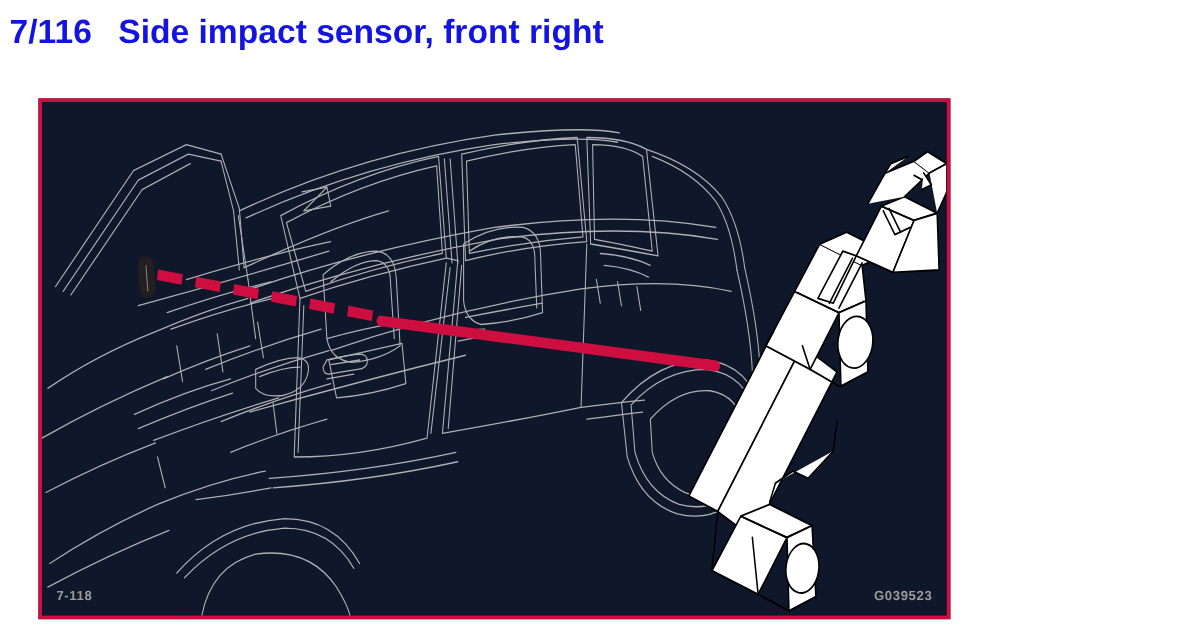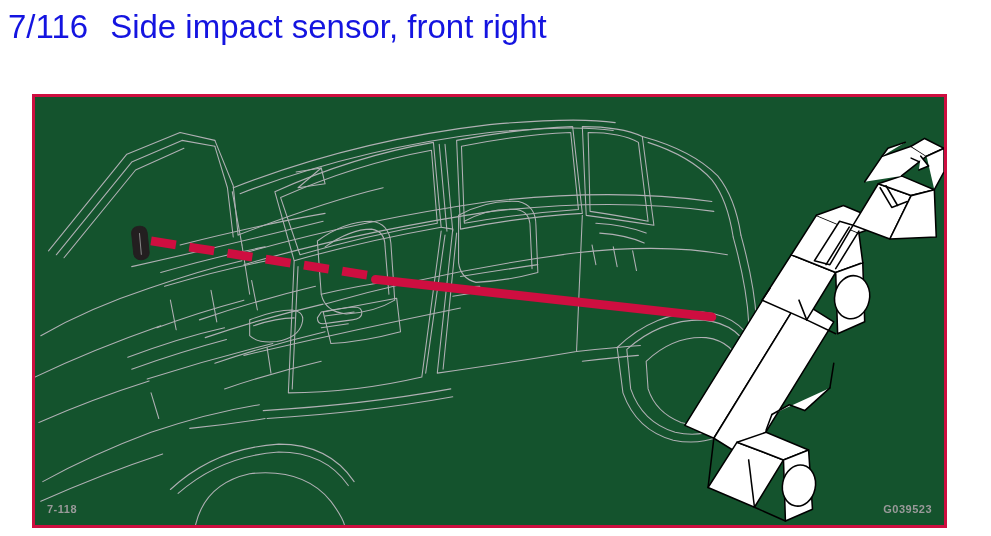--- a/index.html
+++ b/index.html
@@ -13,41 +13,41 @@
     position: relative;
     overflow: hidden;
     font-family: "Liberation Sans", sans-serif;
   }
 
   
   #page-title {
     position: absolute;
     left: 8px;
     top: 6px;
-    font-size: 33px;
-    font-weight: normal;
+    font-size: 28px;
+    font-weight: bold;
     color: #1414e0;
     letter-spacing: 0px;
     white-space: nowrap;
     line-height: 42px;
   }
   #page-title .num {
     margin-right: 22px;
   }
 
   
   #figure-frame {
     position: absolute;
     left: 32px;
-    top: 94px;
-    width: 915px;
+    top: 82px;
+    width: 760px;
     height: 434px;
     border: 3px solid #ce0e40;
     box-sizing: border-box;
-    background: #14532d;
+    background: #0f172a;
   }
 
   #figure-svg {
     position: absolute;
     left: 0;
     top: 0;
     width: 100%;
     height: 100%;
     display: block;
   }

